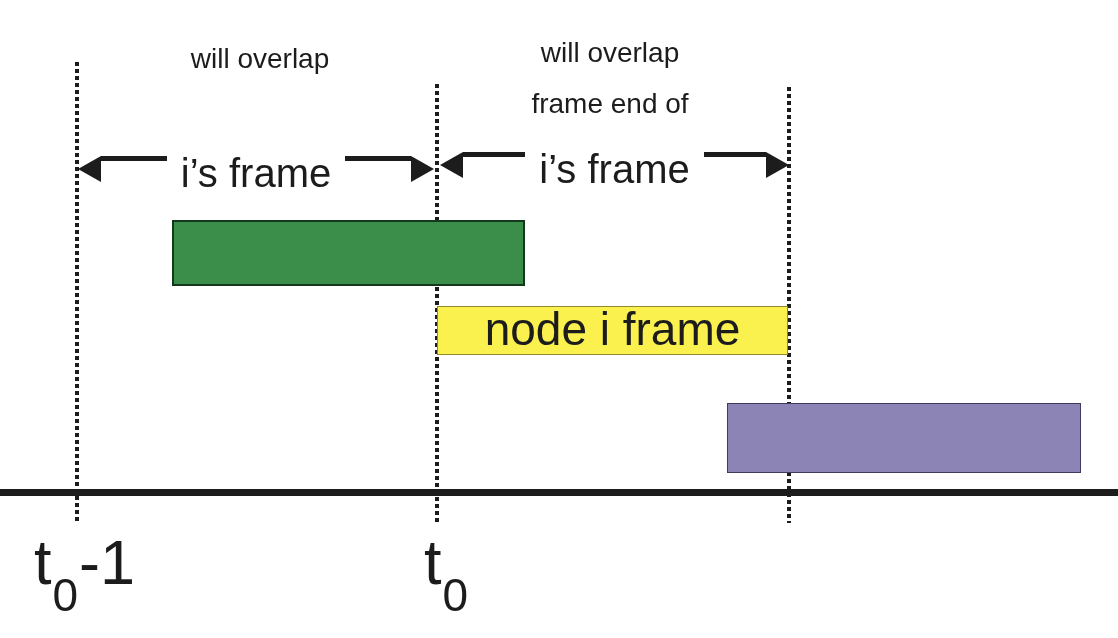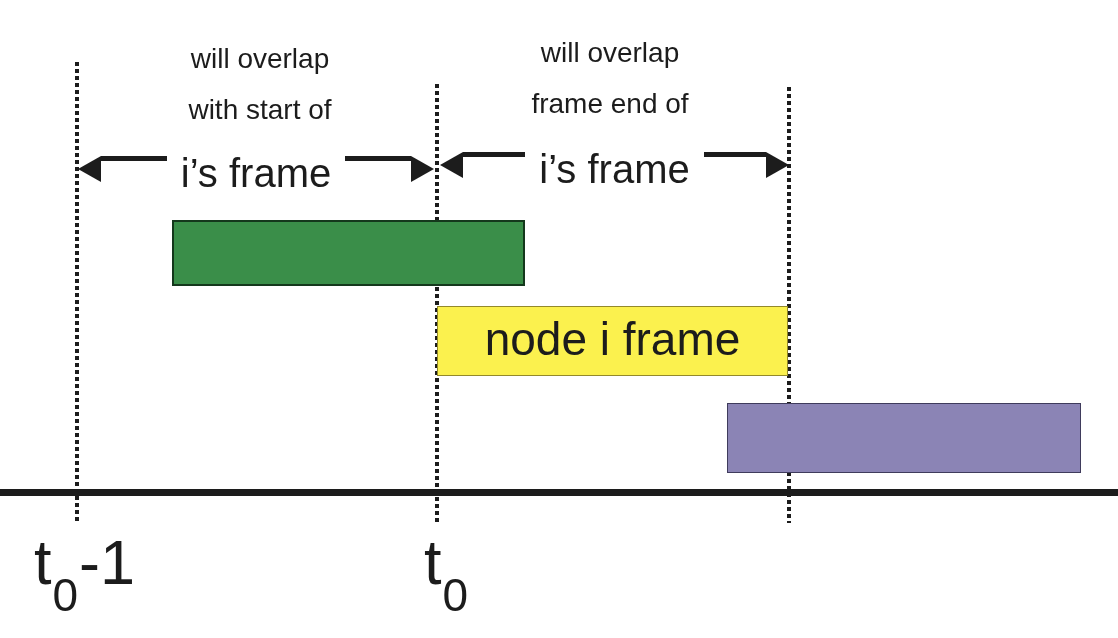--- a/index.html
+++ b/index.html
@@ -26,21 +26,21 @@
   #timeline {
     position:absolute;
     left:0; top:489px;
     width:1118px; height:7px;
     background:#1c1c1c;
   }
 
   
   .bar { position:absolute; box-sizing:border-box; display:flex; align-items:center; justify-content:center; }
   #bar-green  { left:172px; top:220px; width:353px; height:66px; border:2px solid #14381c; }
-  #bar-yellow { left:437px; top:306px; width:351px; height:70px; border:1px solid #93892b; }
+  #bar-yellow { left:437px; top:306px; width:351px; height:49px; border:1px solid #93892b; }
   #bar-purple { left:727px; top:403px; width:354px; height:70px; border:1px solid #3f3b5c; }
   #bar-yellow .bar-label {
     font-size:46px;
     line-height:1;
     color:#1c1c1c;
     white-space:nowrap;
     transform:translateY(-2px);
   }
 
   
@@ -97,21 +97,20 @@
 <body>
 
 <div id="canvas">
 
   <div class="vline" id="vline-left"></div>
   <div class="vline" id="vline-center"></div>
   <div class="vline" id="vline-right"></div>
 
   <div class="ann" id="ann-left">
     <div>will overlap</div>
-    <div>with start of</div>
   </div>
   <div class="ann" id="ann-right">
     <div>will overlap</div>
     <div>frame end of</div>
   </div>
 
   <div class="arrow-row" id="arrow-left-group">
     <div class="head-left"></div>
     <div class="shaft"></div>
     <div class="arrow-label">i’s frame</div>

